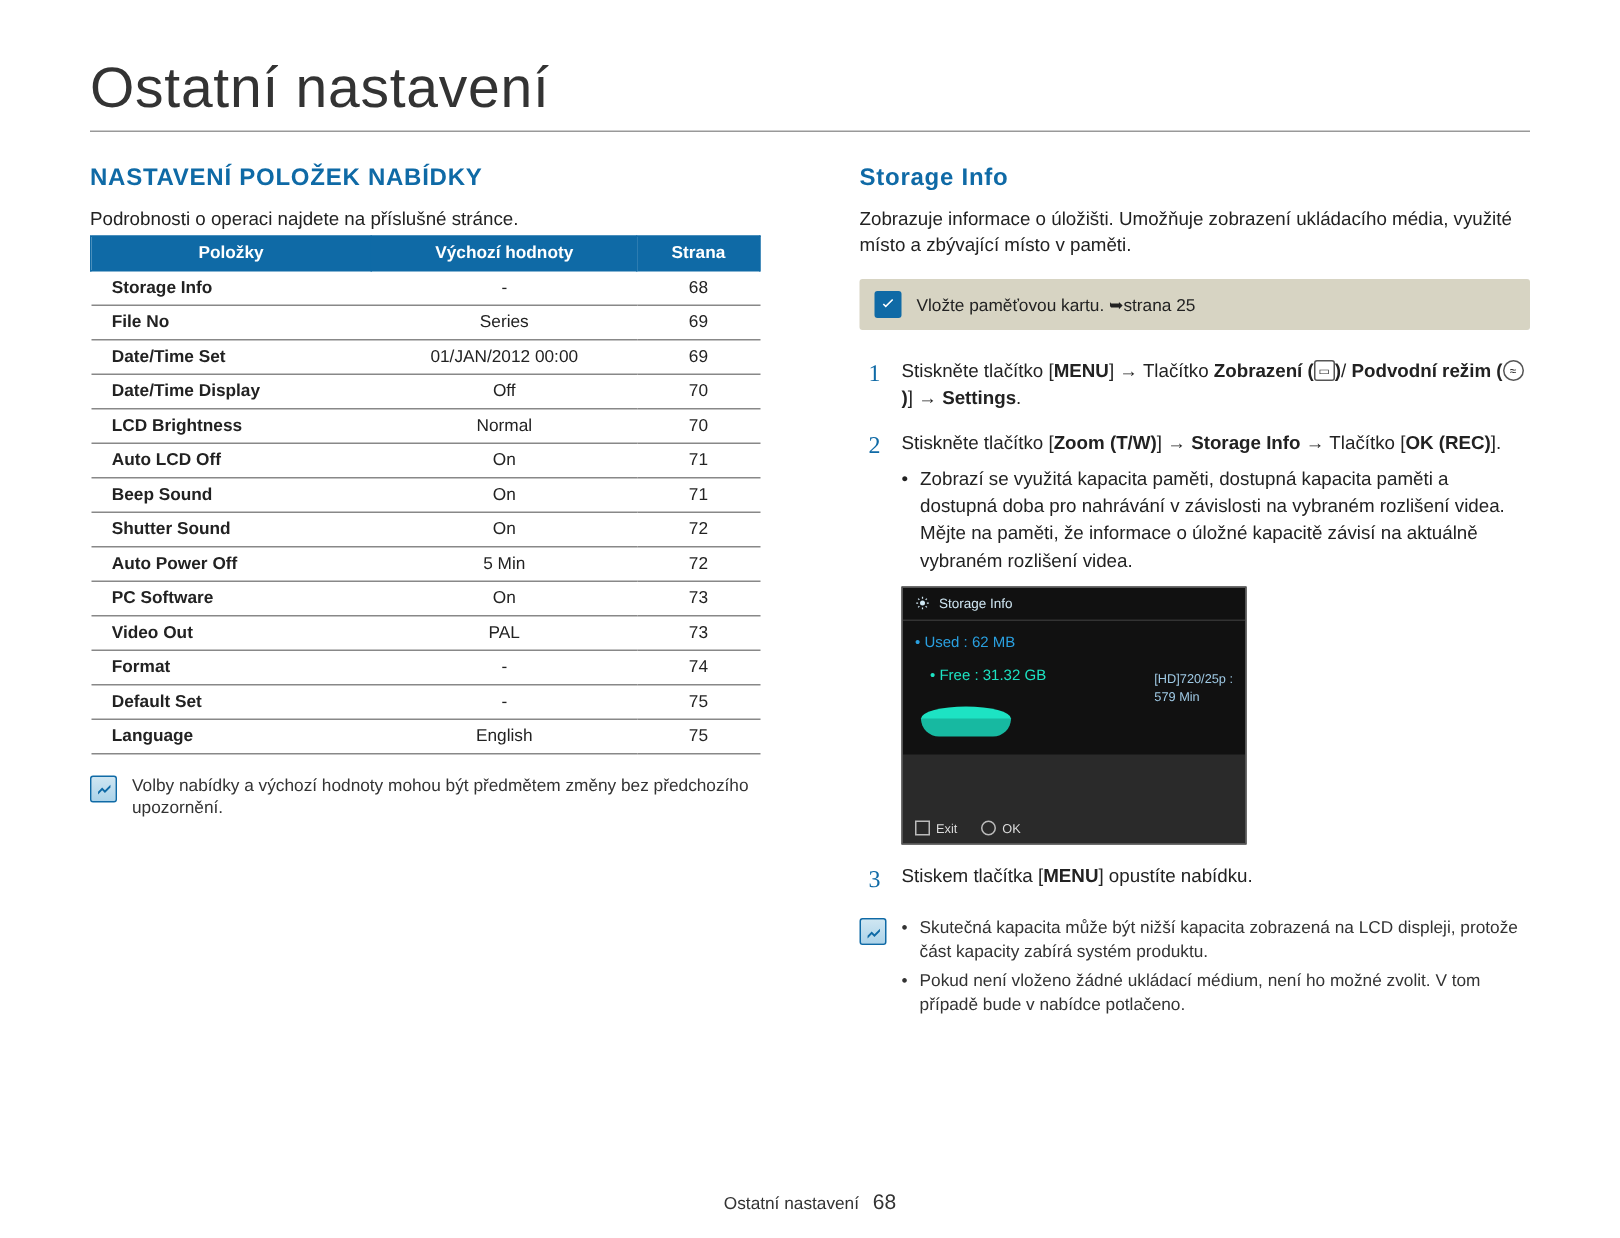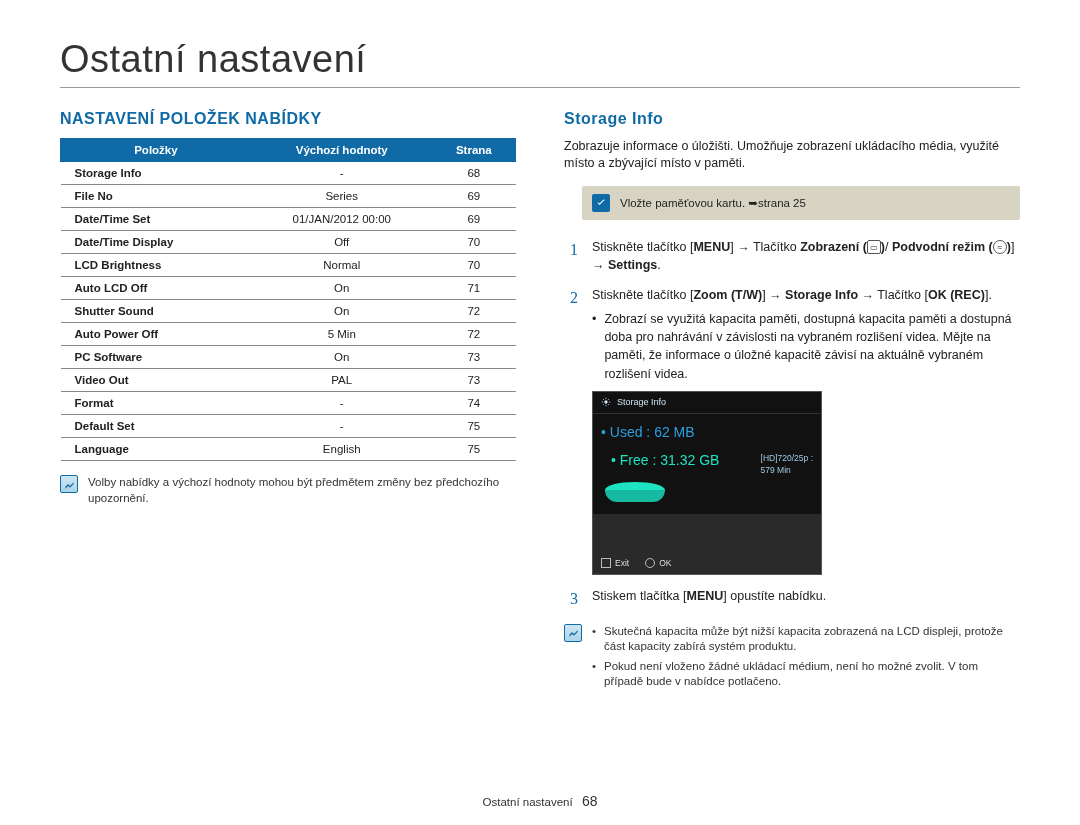--- a/index.html
+++ b/index.html
@@ -15,21 +15,21 @@
   }
   .page-title {
     font-size: 38px;
     font-weight: 300;
     letter-spacing: 0.5px;
     color: #333;
     border-bottom: 1px solid #999;
     padding-bottom: 6px;
     margin-bottom: 22px;
   }
-  .columns { display: flex; gap: 48px; }
+  .columns { display: flex; gap: 66px; }
   .col { flex: 1; }
   .section-heading-blue {
     font-family: Arial, sans-serif;
     font-size: 16px;
     color: #0f6aa6;
     letter-spacing: 0.5px;
     margin-bottom: 10px;
   }
   .body-text { font-size: 12.5px; line-height: 1.35; color: #222; }
   table.settings {
@@ -76,21 +76,21 @@
   .note-icon svg { width:11px; height:11px; }
 
   .callout {
     background:#D7D4C3;
     color:#222;
     display:flex;
     align-items:center;
     gap:10px;
     padding:8px 10px;
     font-size:11.5px;
-    margin:14px 0 18px 18px;
+    margin:14px 0 18px 0;
     border-radius:2px;
   }
   .callout .check {
     width:18px;height:18px;
     background:#0f6aa6;
     display:flex;align-items:center;justify-content:center;
     border-radius:2px;
   }
   .callout .check svg{width:12px;height:12px;}
 
@@ -151,21 +151,21 @@
     gap:10px;
     padding:8px;
     align-items:center;
   }
   .lcd-left { flex:1; }
   .lcd-right { color:#9fc9e4; font-size:8.5px; text-align:left; }
   .lcd-used, .lcd-free {
     display:inline-block;
     margin-bottom:8px;
     color:#2aa0e0;
-    font-size:14px;
+    font-size:10px;
   }
   .lcd-free{color:#1de3c3;margin-left:10px;}
   .disk {
     width:60px;height:24px;
     position:relative;
     margin:4px 0 0 4px;
   }
   .disk .top{width:60px;height:16px;background:#1de3c3;border-radius:50%;}
   .disk .side{width:60px;height:12px;background:#17b9a1;margin-top:-8px;border-radius:0 0 30px 30px;}
   .lcd-foot{
@@ -198,20 +198,21 @@
 </style>
 </head>
 <body>
 
 <h1 class="page-title">Ostatní nastavení</h1>
 
 <div class="columns">
 
   <div class="col">
     <h2 class="section-heading-blue">NASTAVENÍ POLOŽEK NABÍDKY</h2>
+    <p class="body-text">Podrobnosti o operaci najdete na příslušné stránce.</p>
 
     <table class="settings">
       <thead>
         <tr>
           <th>Položky</th>
           <th>Výchozí hodnoty</th>
           <th>Strana</th>
         </tr>
       </thead>
       <tbody id="settings-tbody">
@@ -235,20 +236,25 @@
             <td>Off</td>
             <td>70</td>
           </tr>
           <tr>
             <td>LCD Brightness</td>
             <td>Normal</td>
             <td>70</td>
           </tr>
           <tr>
             <td>Auto LCD Off</td>
+            <td>On</td>
+            <td>71</td>
+          </tr>
+          <tr>
+            <td>Beep Sound</td>
             <td>On</td>
             <td>71</td>
           </tr>
           <tr>
             <td>Shutter Sound</td>
             <td>On</td>
             <td>72</td>
           </tr>
           <tr>
             <td>Auto Power Off</td>

